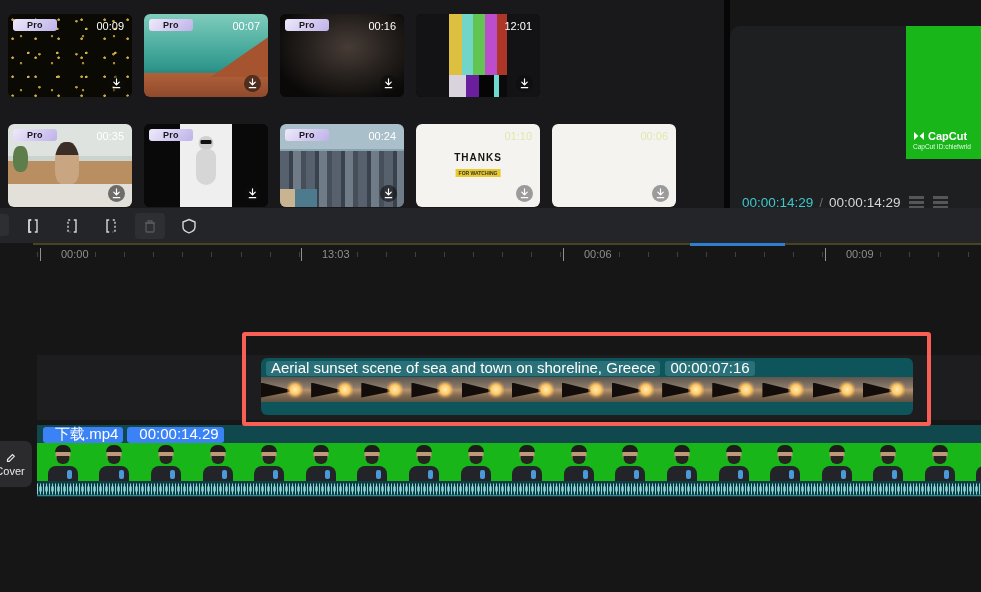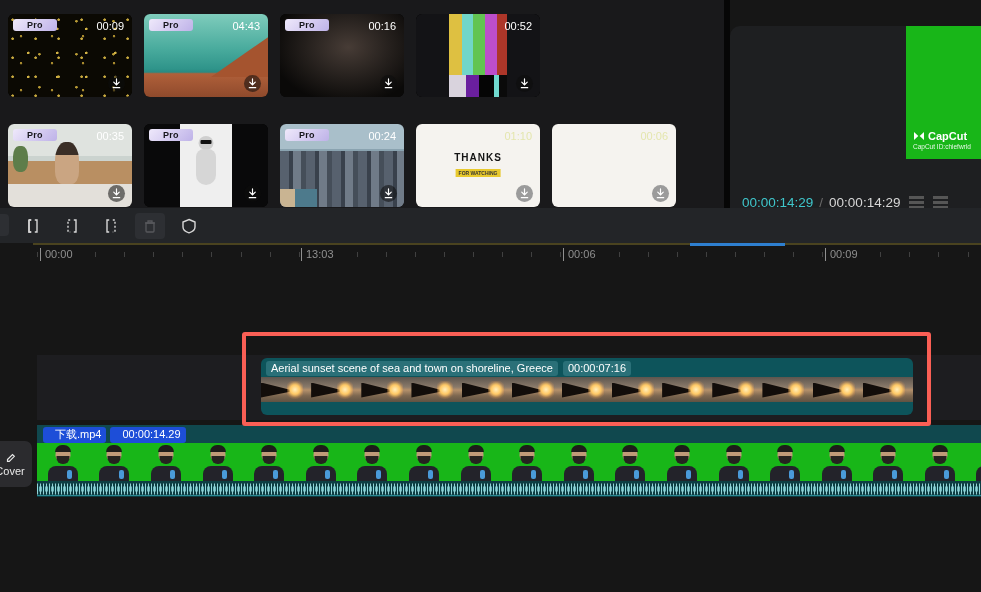--- a/index.html
+++ b/index.html
@@ -84,43 +84,43 @@
   .tool-btn.hl { background:#2d2f33; }
   .toolbar-notch { position:absolute; left:0; top:6px; width:9px; height:22px; background:#2d2f33; border-radius:0 4px 4px 0; }
 
   
   .ruler { position:absolute; left:0; top:243px; width:981px; height:23px; }
   .ruler-line { position:absolute; left:33px; right:0; top:0; height:2px; background:#4a431f; }
   .scroll-ind { position:absolute; left:690px; top:0; width:95px; height:3px; background:#2e7fd0; z-index:2; }
   .ticks { position:absolute; left:37px; right:0; top:9px; height:5px;
     background:repeating-linear-gradient(90deg,#404040 0 1px,transparent 1px 29.08px); }
   .rlabel { position:absolute; top:5px; font-size:11px; color:#8f8f8f; background:#161616;
-    padding:0 5px 0 4px; border-left:1px solid #909090; line-height:13px; }
+    padding:0 5px 0 20px; border-left:1px solid #909090; line-height:13px; }
 
   
   .timeline { position:absolute; left:0; top:266px; width:981px; height:326px; }
   .track1-strip { position:absolute; left:37px; right:0; top:89px; height:65px; background:#1d1d20; }
   .clip-overlay { position:absolute; left:261px; top:92px; width:652px; height:57px;
     background:#0d545b; border-radius:6px; overflow:hidden; z-index:2; }
   .clip-head { display:flex; gap:5px; padding:3px 0 0 5px; height:18px; }
-  .pill { background:#2a7078; color:#fff; font-size:11px; line-height:14px; padding:0 5px;
+  .pill { background:#2a7078; color:#fff; font-size:15px; line-height:14px; padding:0 5px;
     border-radius:3px; white-space:nowrap; }
   .filmstrip { display:flex; height:25px; margin-top:1px; overflow:hidden; }
   .frame { flex:0 0 50.15px; height:25px; position:relative; overflow:hidden;
     background:linear-gradient(180deg,#5d554e 0%,#8a7a6a 40%,#b3906b 52%,#7d6750 75%,#5f5242 100%); }
   .frame::before { content:""; position:absolute; left:0; top:22%; width:58%; height:60%;
     background:#120d0a; clip-path:polygon(0 0,100% 48%,100% 62%,0 100%); }
   .frame::after { content:""; position:absolute; left:52%; top:14%; width:16px; height:19px;
     background:radial-gradient(circle at 50% 45%,#ffeebb 0%,#ffc966 35%,rgba(255,170,80,.25) 60%,transparent 75%); }
   .annotation-box { position:absolute; left:242px; top:66px; width:689px; height:94px;
     border:4px solid #fa5f55; border-radius:3px; z-index:6; pointer-events:none; }
 
   .track2 { position:absolute; left:37px; top:159px; right:0; height:72px; z-index:1; }
   .t2-head { height:18px; background:#10484e; display:flex; gap:4px; padding:2px 0 0 6px; }
-  .t2-head .pill { background:#1d4ed8;padding-left:12px; }
+  .t2-head .pill { background:#3b82f6;padding-left:12px; }
   .green-strip { height:38px; background:#18b618; display:flex; overflow:hidden; }
   .man { flex:0 0 51.6px; height:38px; position:relative; }
   .man-head { position:absolute; left:50%; top:4px; transform:translateX(-50%); width:15px; height:15px;
     background:#c09a78; border-radius:50% 50% 45% 45%; }
   .man-hair { position:absolute; left:50%; top:2px; transform:translateX(-50%); width:16px; height:7px;
     background:#1e1c1a; border-radius:8px 8px 0 0; z-index:2; }
   .man-beard { position:absolute; left:50%; top:13px; transform:translateX(-50%); width:13px; height:8px;
     background:#262320; border-radius:0 0 6px 6px; z-index:2; }
   .man-body { position:absolute; left:50%; bottom:0; transform:translateX(-50%); width:30px; height:15px;
     background:#23232a; border-radius:8px 8px 0 0; }
@@ -152,21 +152,21 @@
       <span class="dl">
           <svg width="11" height="11" viewBox="0 0 12 12">
             <path d="M6 1v6M3 4.5L6 7.5 9 4.5M2.5 10.5h7" stroke="#fff" stroke-width="1.3" fill="none" stroke-linecap="round"></path>
           </svg>
         </span>
     </div>
 
     <div class="thumb" style="left:144px;top:14px">
       <div class="art a-ocean"></div>
       <span class="pro">Pro</span>
-      <span class="dur">04:43</span>
+      <span class="dur">00:07</span>
       <span class="dl">
           <svg width="11" height="11" viewBox="0 0 12 12">
             <path d="M6 1v6M3 4.5L6 7.5 9 4.5M2.5 10.5h7" stroke="#fff" stroke-width="1.3" fill="none" stroke-linecap="round"></path>
           </svg>
         </span>
     </div>
 
     <div class="thumb" style="left:280px;top:14px">
       <div class="art a-boxer"></div>
       <span class="pro">Pro</span>
@@ -175,21 +175,21 @@
           <svg width="11" height="11" viewBox="0 0 12 12">
             <path d="M6 1v6M3 4.5L6 7.5 9 4.5M2.5 10.5h7" stroke="#fff" stroke-width="1.3" fill="none" stroke-linecap="round"></path>
           </svg>
         </span>
     </div>
 
     <div class="thumb" style="left:416px;top:14px">
       <div class="art a-barsbg">
           <div class="bars"></div>
         </div>
-      <span class="dur">00:52</span>
+      <span class="dur">12:01</span>
       <span class="dl">
           <svg width="11" height="11" viewBox="0 0 12 12">
             <path d="M6 1v6M3 4.5L6 7.5 9 4.5M2.5 10.5h7" stroke="#fff" stroke-width="1.3" fill="none" stroke-linecap="round"></path>
           </svg>
         </span>
     </div>
 
 
     <div class="thumb" style="left:8px;top:124px">
       <div class="art a-bath"></div>

